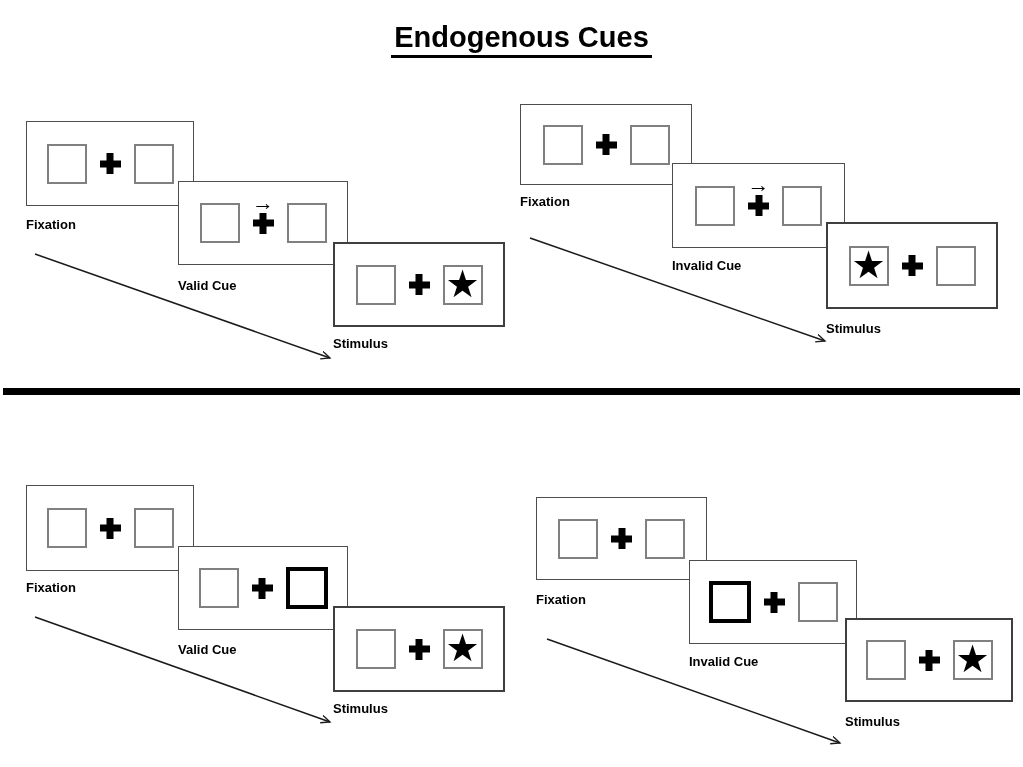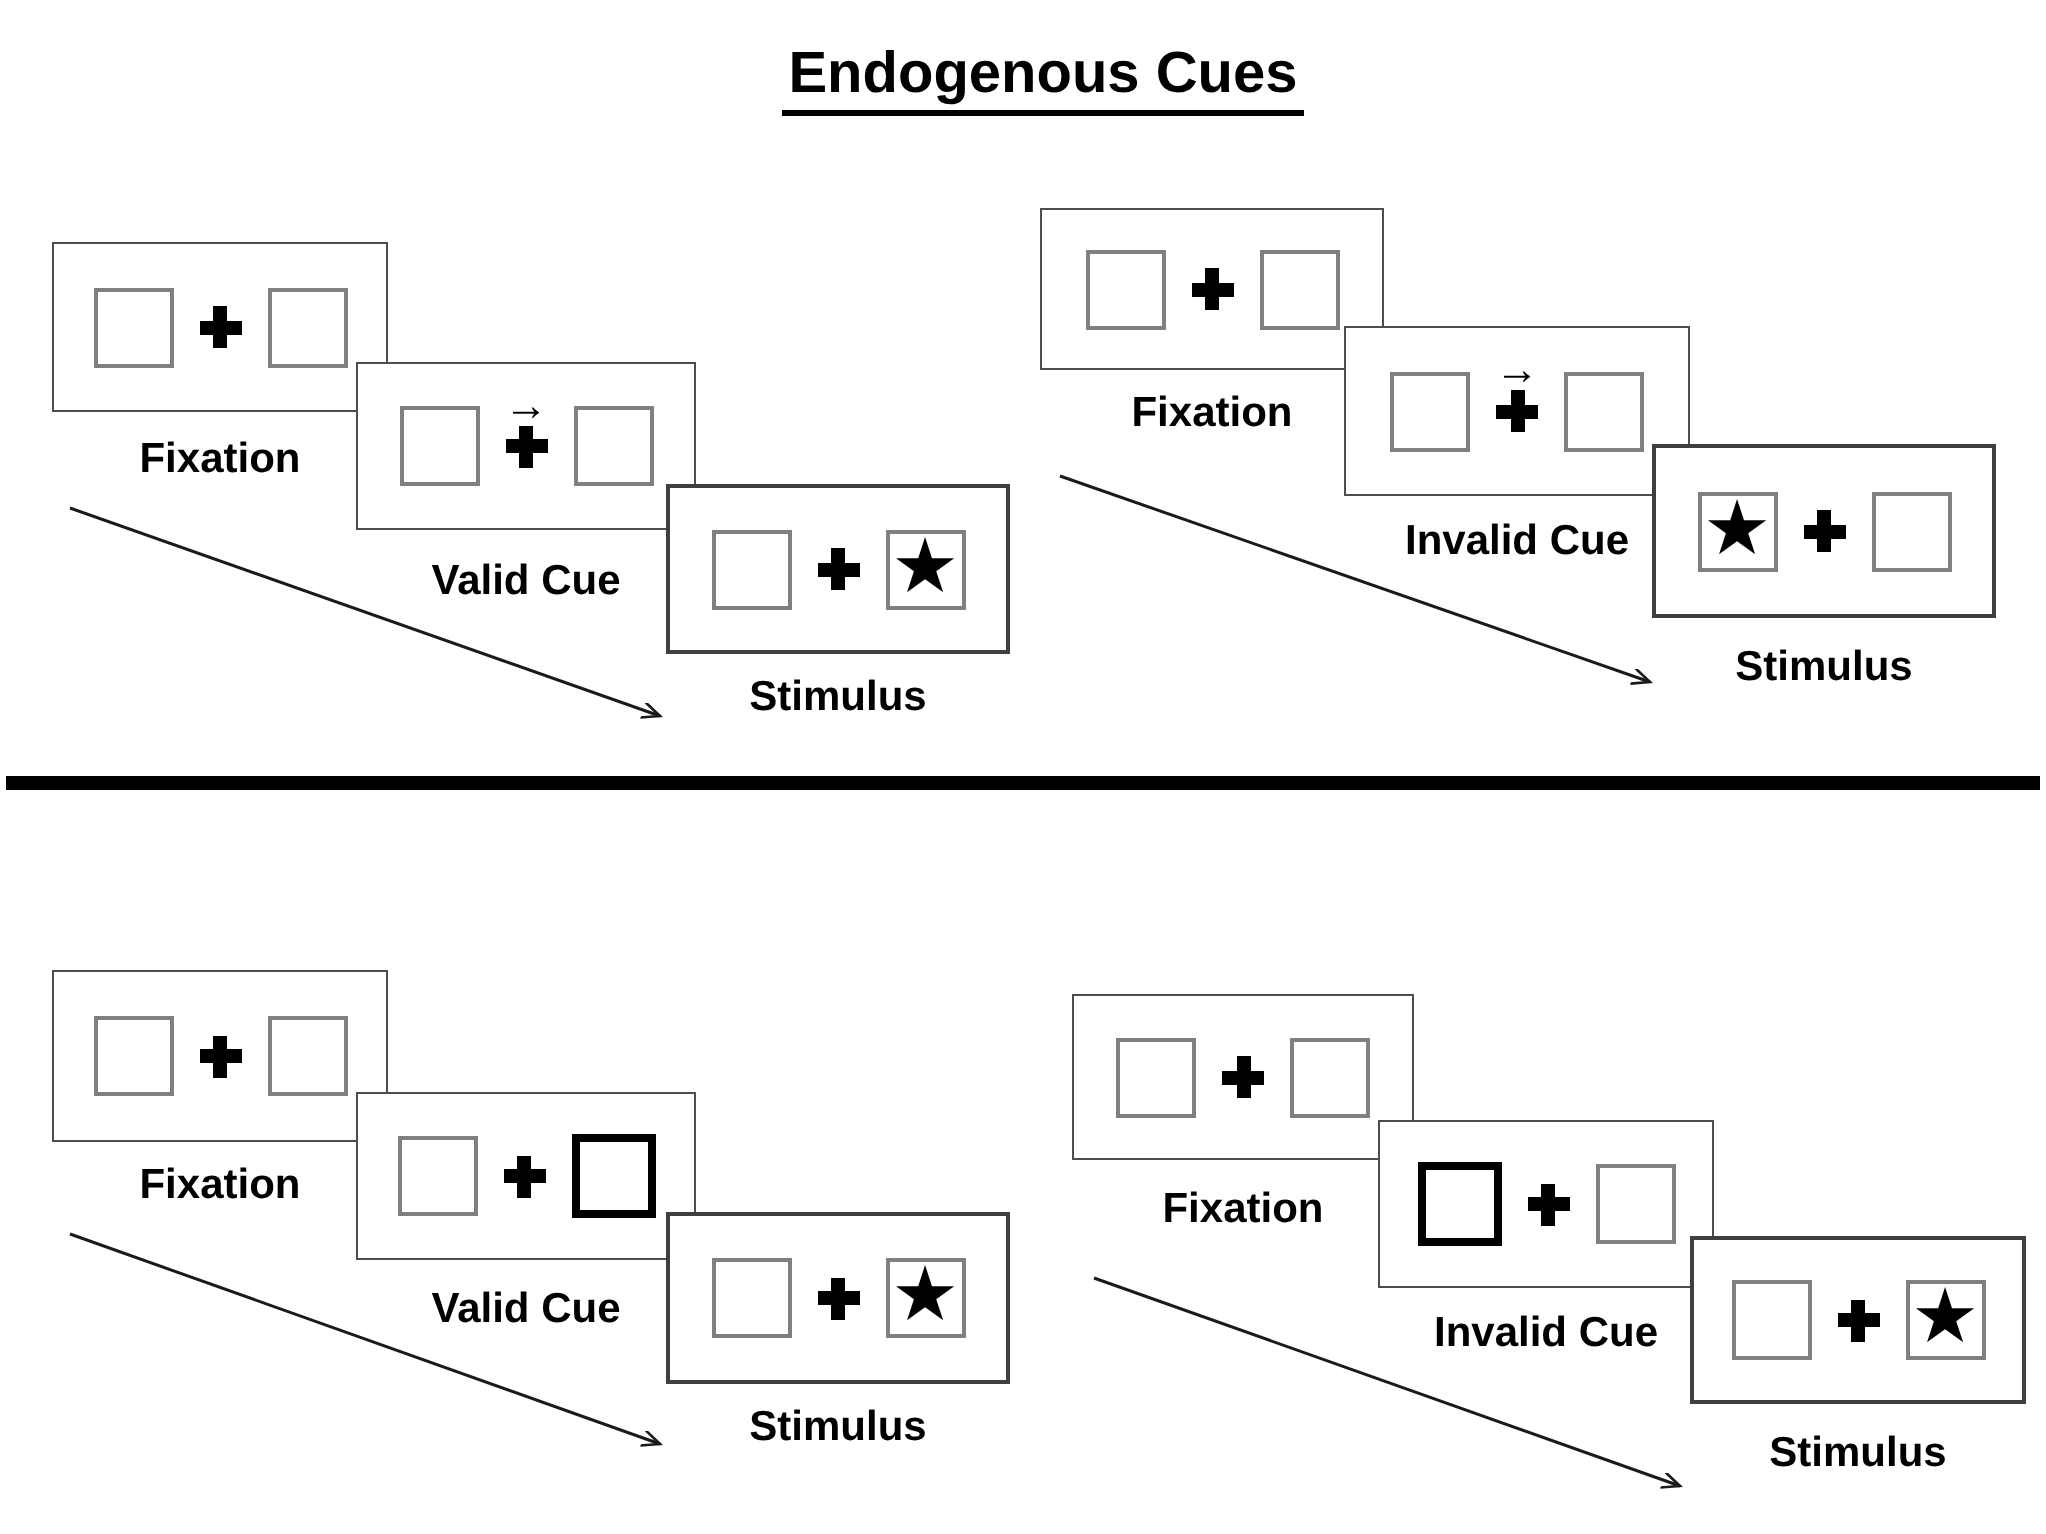--- a/index.html
+++ b/index.html
@@ -43,21 +43,21 @@
   }
   .plus::after{
     content:"";position:absolute;top:0;left:50%;transform:translateX(-50%);
     width:7px;height:100%;background:#000;
   }
   .cue-arrow{
     position:absolute;left:50%;top:-21px;transform:translateX(-50%);
     font-size:22px;line-height:1;font-weight:normal;white-space:nowrap;
   }
   .plabel{
-    position:absolute;text-align:center;font-weight:bold;font-size:21px;line-height:1.2;
+    position:absolute;text-align:left;font-weight:bold;font-size:13px;line-height:1.2;
   }
   svg.arrows{position:absolute;left:0;top:0;pointer-events:none;}
 </style>
 </head>
 <body>
 
 <div class="stage">
 
   <div class="sec-title" style="top:21px">
     <span class="u">Endogenous Cues</span>

